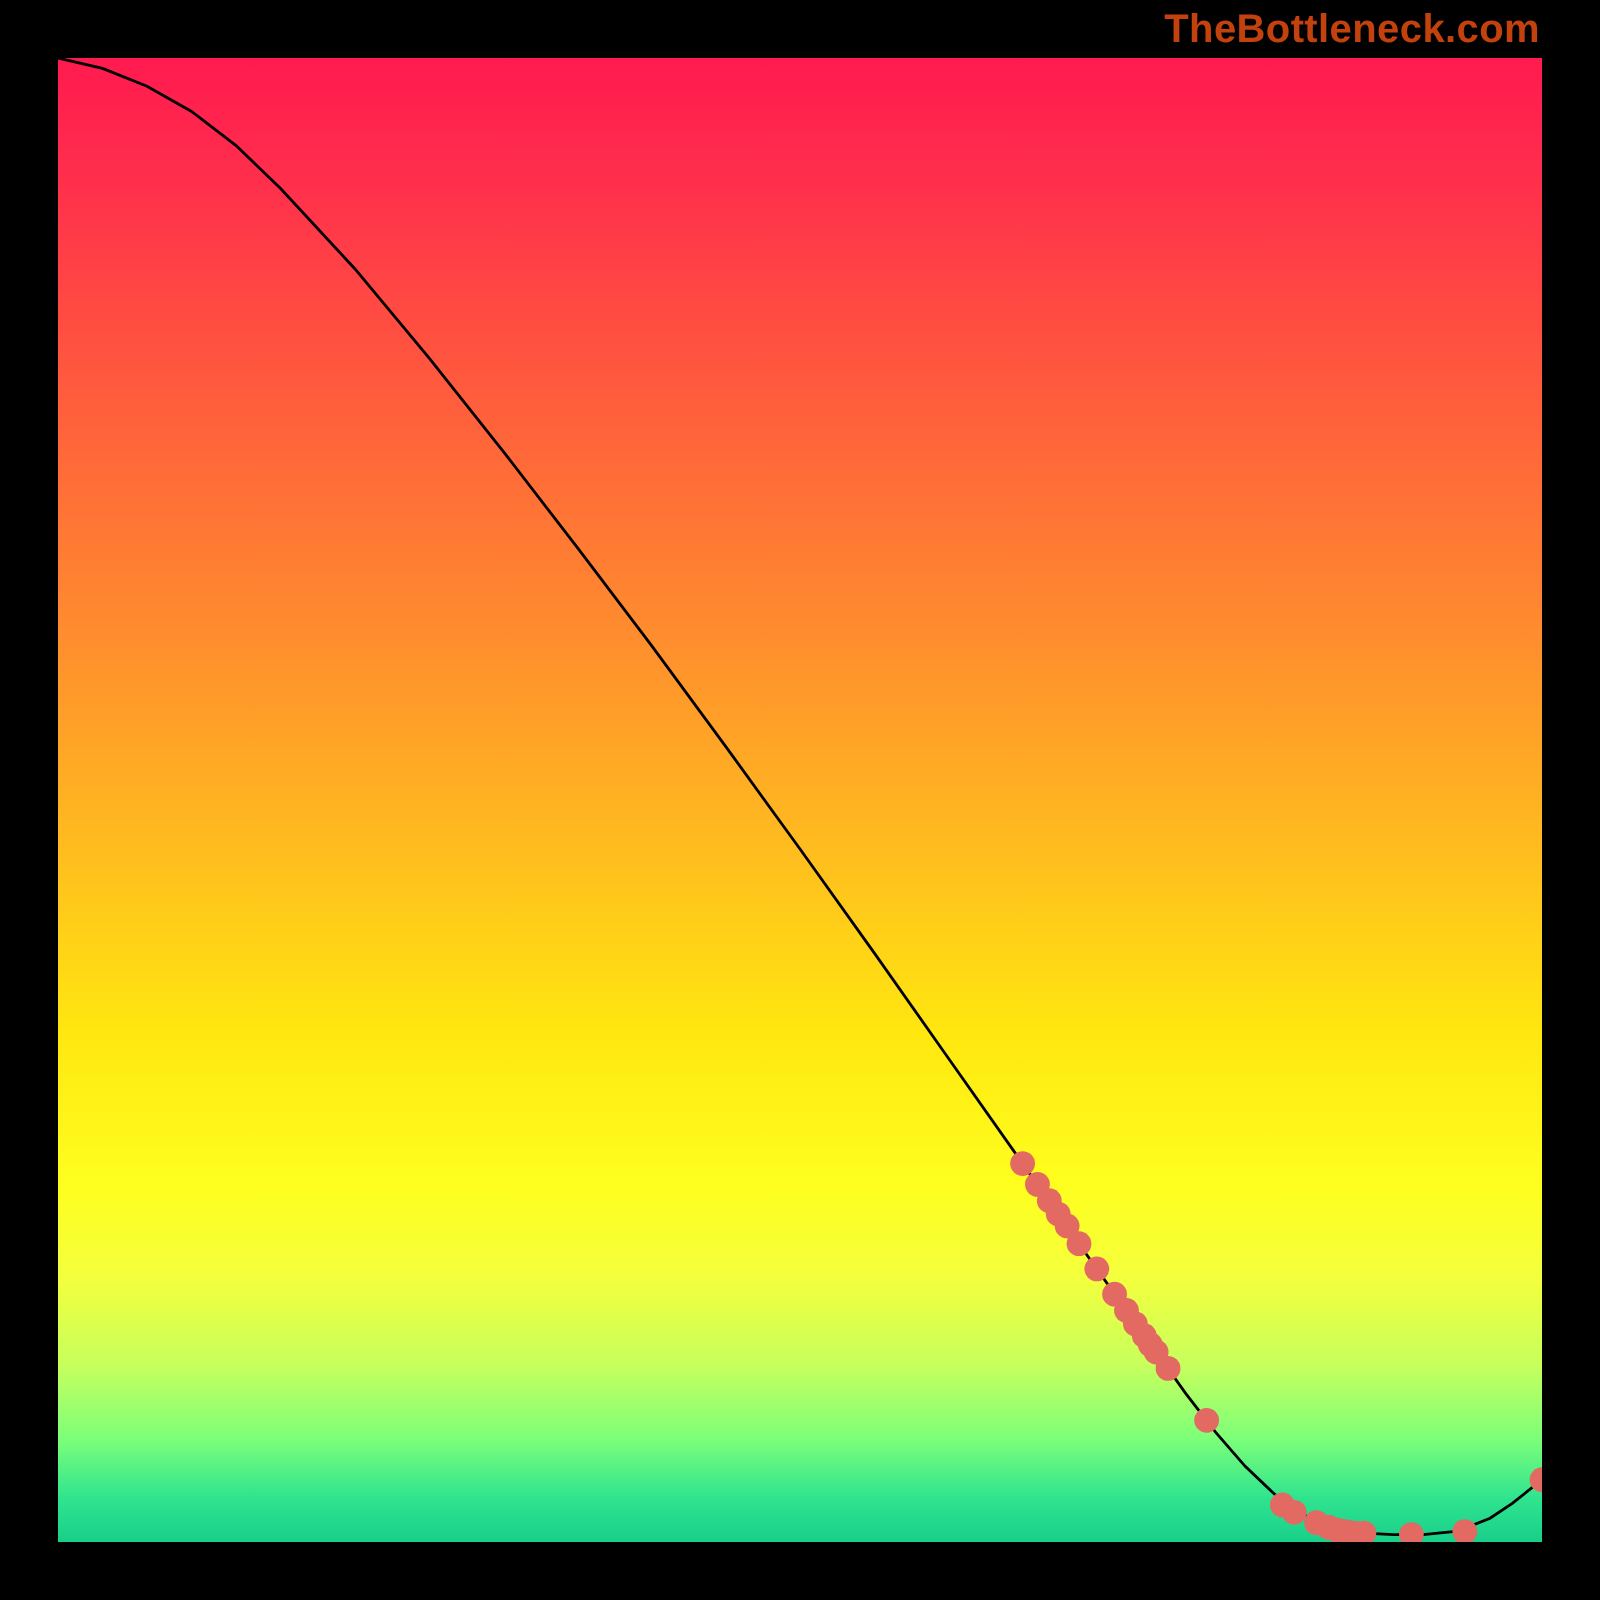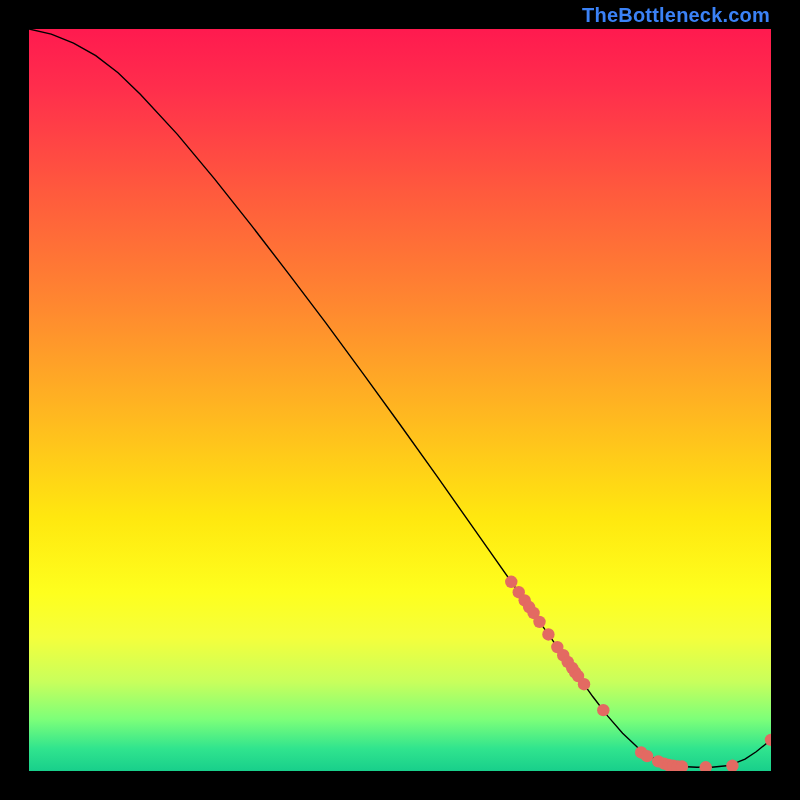--- a/index.html
+++ b/index.html
@@ -38,21 +38,21 @@
       #18cf8b 100%
     );
   }
   .watermark {
     position: absolute;
     top: 4px;
     right: 30px;
     font-family: Arial, Helvetica, sans-serif;
     font-size: 20px;
     font-weight: bold;
-    color: #3b82f6;
+    color: #c2410c;
     letter-spacing: 0.2px;
   }
   svg.curve {
     position: absolute;
     inset: 0;
   }
   .pt {
     fill: #e36a62;
   }
   .curve-path {

